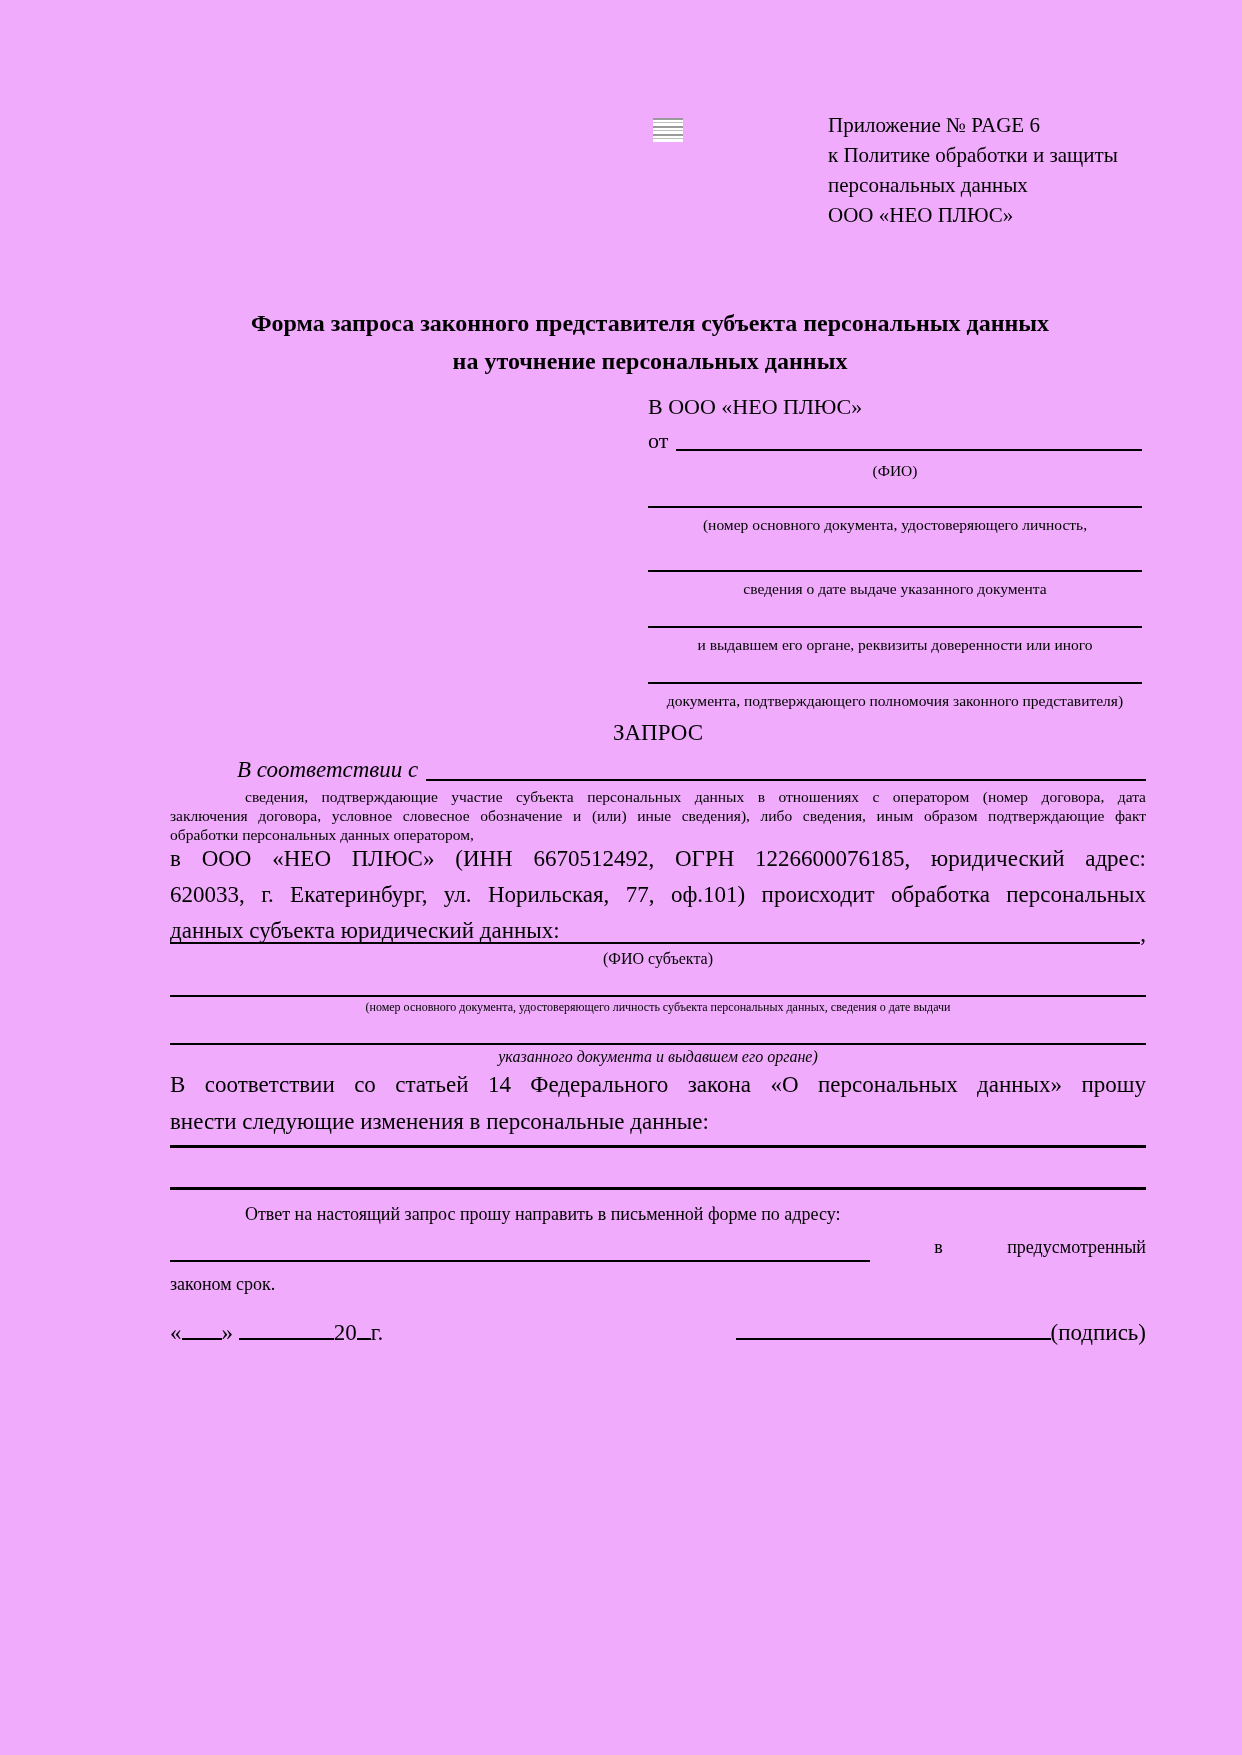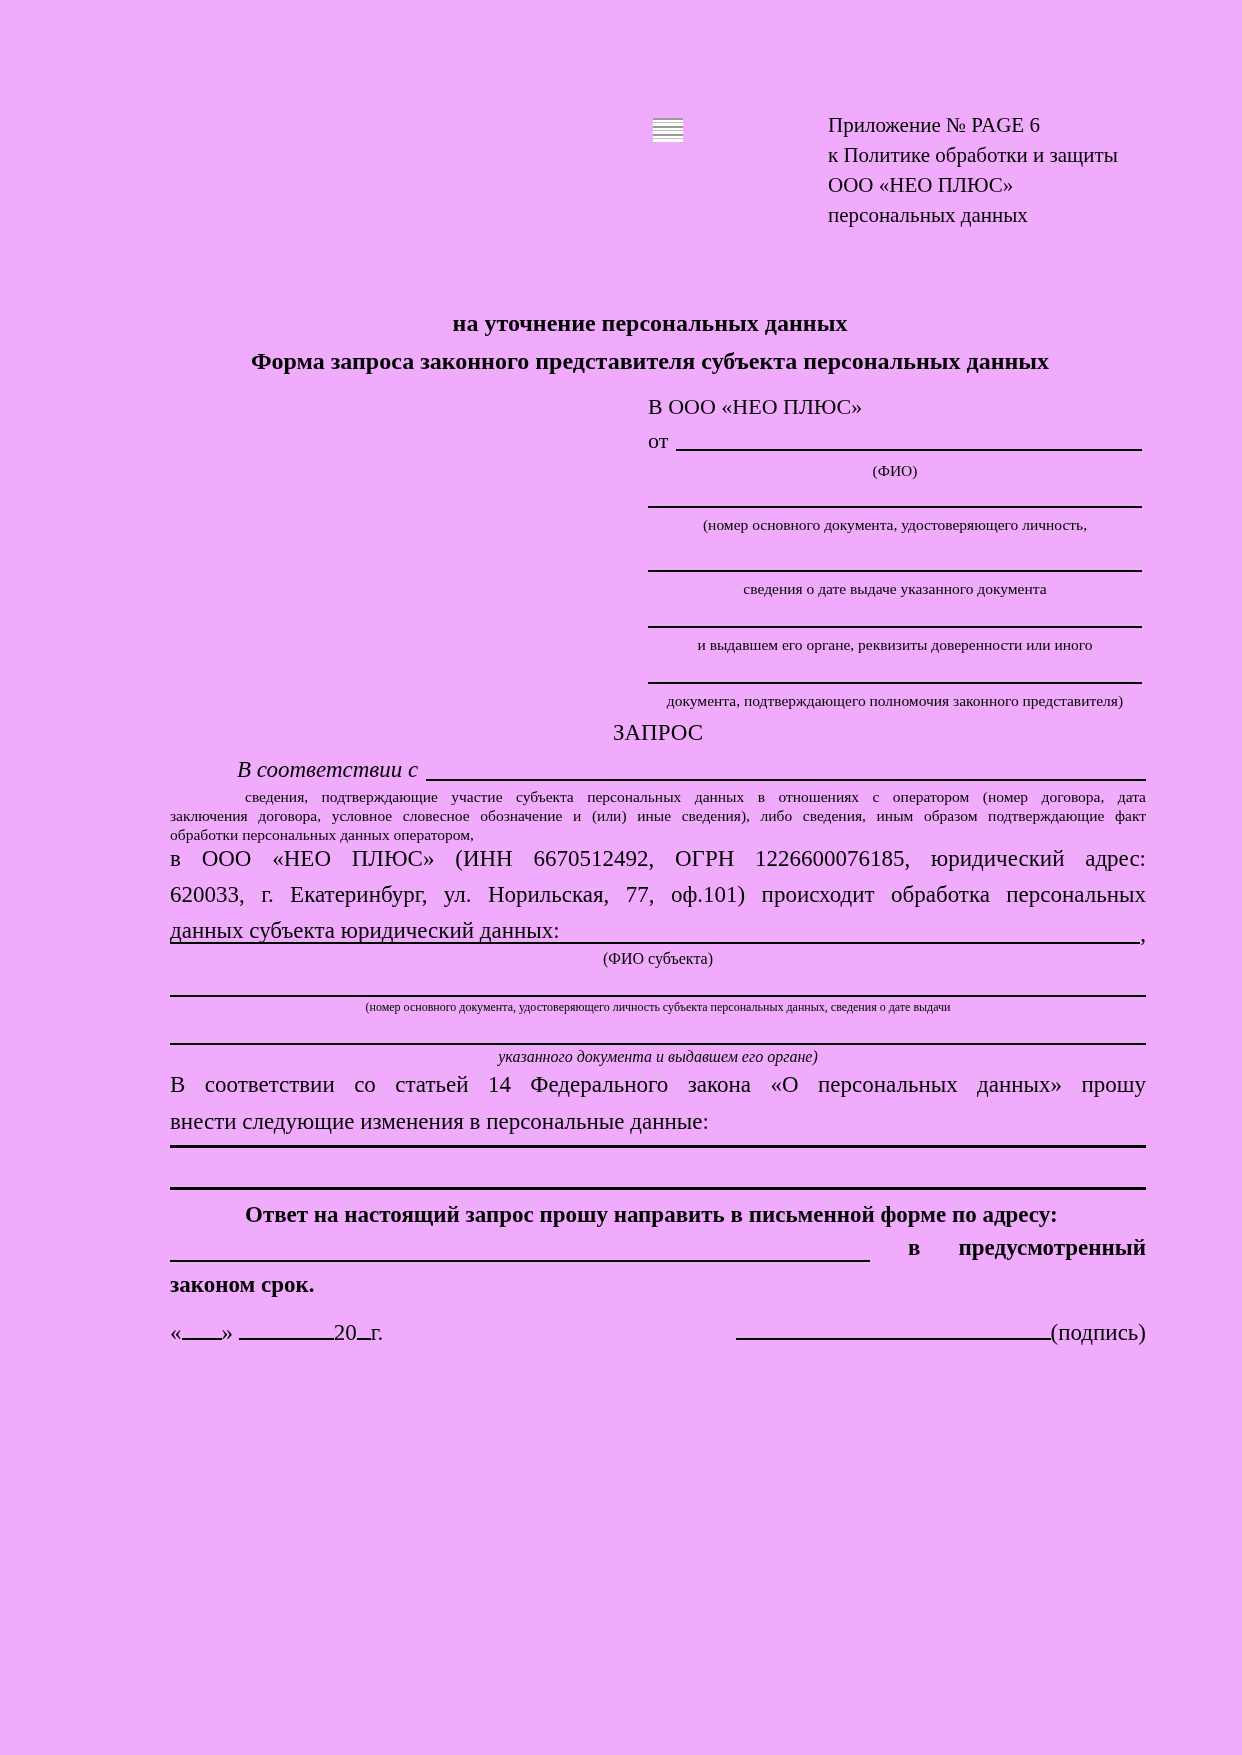--- a/index.html
+++ b/index.html
@@ -52,48 +52,48 @@
   .sline2{position:absolute;left:170px;top:968px;width:976px;height:27px;border-bottom:2px solid #000;}
   .scap2{position:absolute;left:170px;top:1000px;width:976px;font-size:12px;text-align:center;}
   .sline3{position:absolute;left:170px;top:1016px;width:976px;height:27px;border-bottom:2px solid #000;}
   .scap3{position:absolute;left:170px;top:1048px;width:976px;font-size:16px;text-align:center;font-style:italic;}
   
   .lawpara{position:absolute;left:170px;top:1066px;width:976px;font-size:23px;line-height:37px;}
   
   .rule1{position:absolute;left:170px;top:1145px;width:976px;border-bottom:3px solid #000;}
   .rule2{position:absolute;left:170px;top:1187px;width:976px;border-bottom:3px solid #000;}
   
-  .answer{position:absolute;left:170px;top:1196px;width:976px;font-size:23px;line-height:37px;font-weight:bold;}
+  .answer{position:absolute;left:170px;top:1196px;width:976px;font-size:18px;line-height:37px;}
   .answer .l0{text-indent:75px;}
   .ansrow{display:flex;align-items:flex-end;justify-content:space-between;height:33px;}
   .ansrow .line{width:700px;border-bottom:2px solid #000;margin-bottom:4px;}
   
   .footer{position:absolute;left:170px;top:1318px;width:976px;display:flex;justify-content:space-between;align-items:flex-end;font-size:23px;}
   .blank{display:inline-block;border-bottom:2px solid #000;height:20px;vertical-align:baseline;}
   .b40{width:40px;} .b95{width:95px;} .b14{width:14px;} .b315{width:315px;}
   .sig{white-space:nowrap;}
   .nowrap{white-space:nowrap;}
 </style>
 </head>
 <body>
 
 <div class="page">
 
   <div class="artifact"></div>
 
   <div class="hdr">
     <div>Приложение №  PAGE 6</div>
     <div>к Политике обработки и защиты</div>
+    <div>персональных данных</div>
     <div>ООО «НЕО ПЛЮС»</div>
-    <div>персональных данных</div>
   </div>
 
   <div class="title">
+    <div>Форма запроса законного представителя субъекта персональных данных</div>
     <div>на уточнение персональных данных</div>
-    <div>Форма запроса законного представителя субъекта персональных данных</div>
   </div>
 
   <div class="addr">
     <div class="addr-to">В ООО «НЕО ПЛЮС»</div>
     <div class="addr-from">
       <span class="lbl">от</span>
       <div class="fill"></div>
     </div>
     <div class="cap">(ФИО)</div>
     <div class="fline h28"></div>

